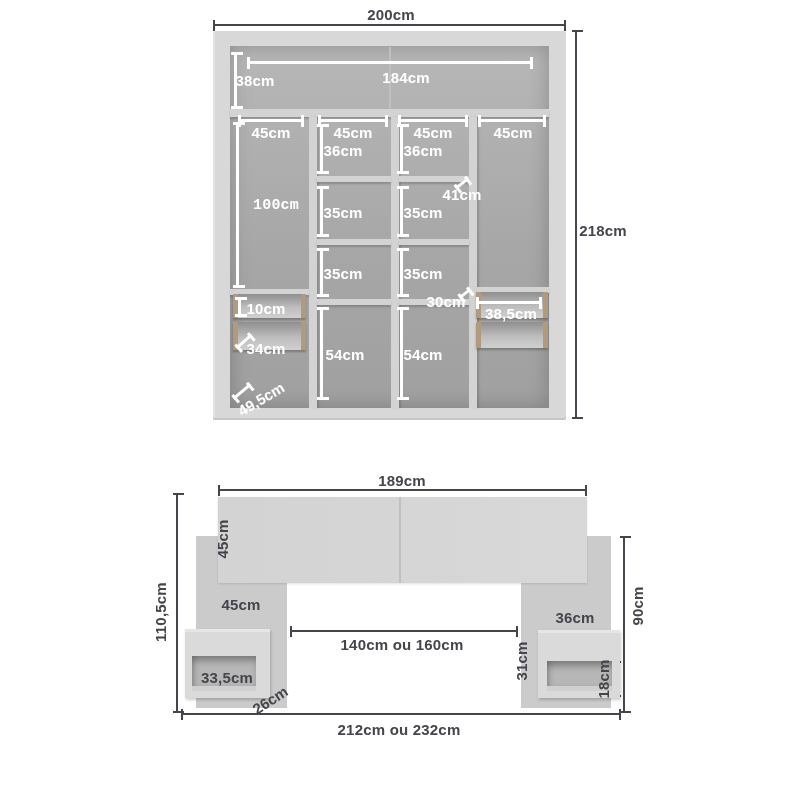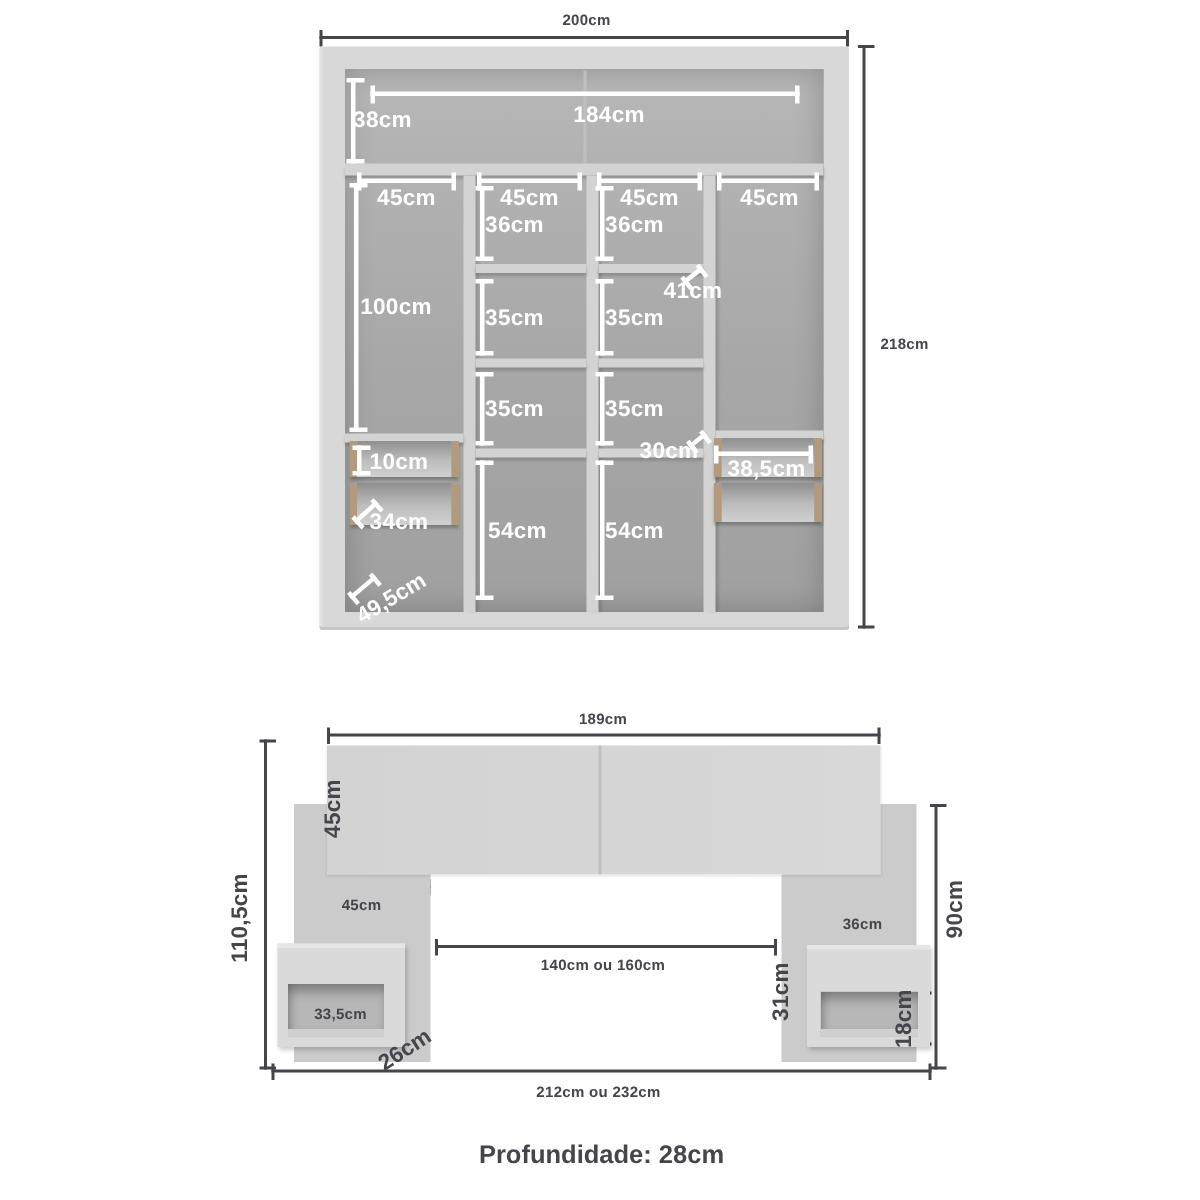--- a/index.html
+++ b/index.html
@@ -31,21 +31,21 @@
   .wh::before,.wh::after{content:"";position:absolute;top:-7px;width:3px;height:12px;background:#fff;}
   .wh::before{left:0}.wh::after{right:0}
   .wv{position:absolute;width:0;border-left:3px solid #fff;z-index:6;}
   .wv::before,.wv::after{content:"";position:absolute;left:-6px;width:12px;height:3px;background:#fff;}
   .wv::before{top:0}.wv::after{bottom:0}
   .wd{position:absolute;height:0;border-top:3px solid #fff;transform-origin:center;z-index:6;}
   .wd::before,.wd::after{content:"";position:absolute;top:-5px;width:3px;height:10px;background:#fff;}
   .wd::before{left:0}.wd::after{right:0}
   
   .lbl{position:absolute;transform:translate(-50%,-50%);color:var(--ink);
-       font-weight:bold;font-size:10px;white-space:nowrap;z-index:8;letter-spacing:.2px;}
+       font-weight:bold;font-size:15px;white-space:nowrap;z-index:8;letter-spacing:.2px;}
   .vlbl{position:absolute;transform:translate(-50%,-50%) rotate(-90deg);color:var(--ink);
        font-weight:bold;font-size:15px;white-space:nowrap;z-index:8;letter-spacing:.2px;}
   .dlbl{position:absolute;transform:translate(-50%,-50%) rotate(-33deg);color:var(--ink);
        font-weight:bold;font-size:15px;white-space:nowrap;z-index:8;}
   .wlbl{position:absolute;transform:translate(-50%,-50%);color:#ffffff;
        font-weight:bold;font-size:15px;white-space:nowrap;z-index:8;letter-spacing:.2px;}
   .wdlbl{position:absolute;transform:translate(-50%,-50%) rotate(-31deg);color:#ffffff;
        font-weight:bold;font-size:15px;white-space:nowrap;z-index:8;}
   .caption{position:absolute;transform:translate(-50%,-50%);color:var(--ink);
        font-weight:bold;font-size:17px;white-space:nowrap;}
@@ -111,21 +111,21 @@
   <div class="wh" style="left:238px;top:119px;width:66px;"></div>
   <div class="wh" style="left:318px;top:119px;width:70px;"></div>
   <div class="wh" style="left:398px;top:119px;width:70px;"></div>
   <div class="wh" style="left:478px;top:119px;width:68px;"></div>
   <div class="wlbl" style="left:271px;top:132px;">45cm</div>
   <div class="wlbl" style="left:353px;top:132px;">45cm</div>
   <div class="wlbl" style="left:433px;top:132px;">45cm</div>
   <div class="wlbl" style="left:513px;top:132px;">45cm</div>
 
   <div class="wv" style="left:236px;top:122px;height:166px;"></div>
-  <div class="wlbl" style="left:264px;top:205px;">100cm</div>
+  <div class="wlbl" style="left:276px;top:205px;font-family:Liberation Mono, monospace;">100cm</div>
 
   <div class="wv" style="left:320px;top:124px;height:50px;"></div>
   <div class="wlbl" style="left:343px;top:150px;">36cm</div>
   <div class="wv" style="left:400px;top:124px;height:50px;"></div>
   <div class="wlbl" style="left:423px;top:150px;">36cm</div>
 
   <div class="wv" style="left:320px;top:186px;height:51px;"></div>
   <div class="wlbl" style="left:343px;top:212px;">35cm</div>
   <div class="wv" style="left:400px;top:186px;height:51px;"></div>
   <div class="wlbl" style="left:423px;top:212px;">35cm</div>
@@ -194,14 +194,13 @@
   <div class="dv" style="left:529px;top:178px;height:56px;"></div>
   <div class="vlbl" style="left:521px;top:206px;">31cm</div>
   <div class="dv" style="left:613px;top:206px;height:36px;"></div>
   <div class="vlbl" style="left:603px;top:224px;">18cm</div>
   <div class="dv" style="left:623px;top:81px;height:177px;"></div>
   <div class="vlbl" style="left:637px;top:151px;">90cm</div>
 
   <div class="dh" style="left:181px;top:258px;width:440px;"></div>
   <div class="lbl" style="left:399px;top:274px;">212cm ou 232cm</div>
 
-  <div class="caption" style="left:401px;top:315px;">Profundidade: 28cm</div>
 </div>
 
 </body></html>

